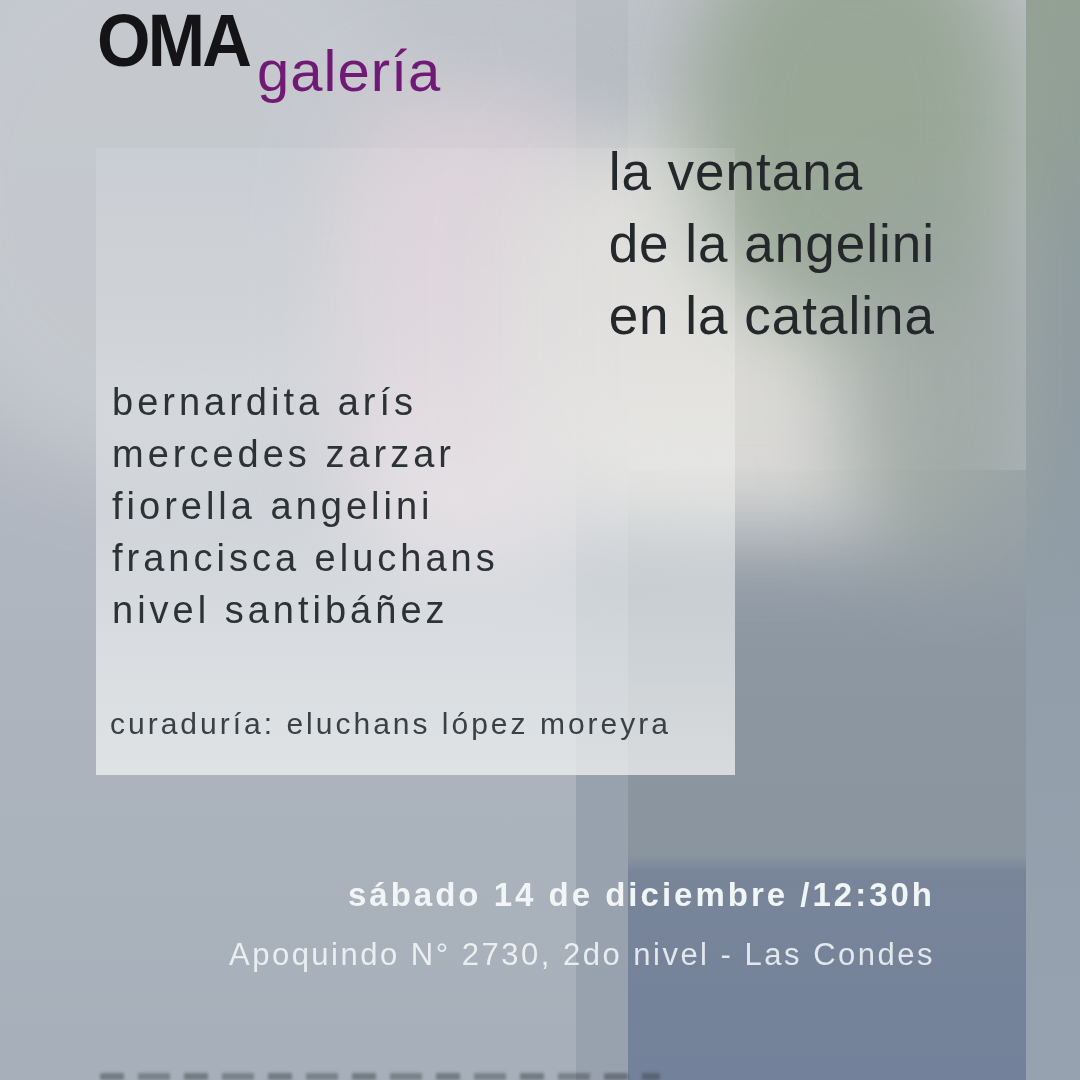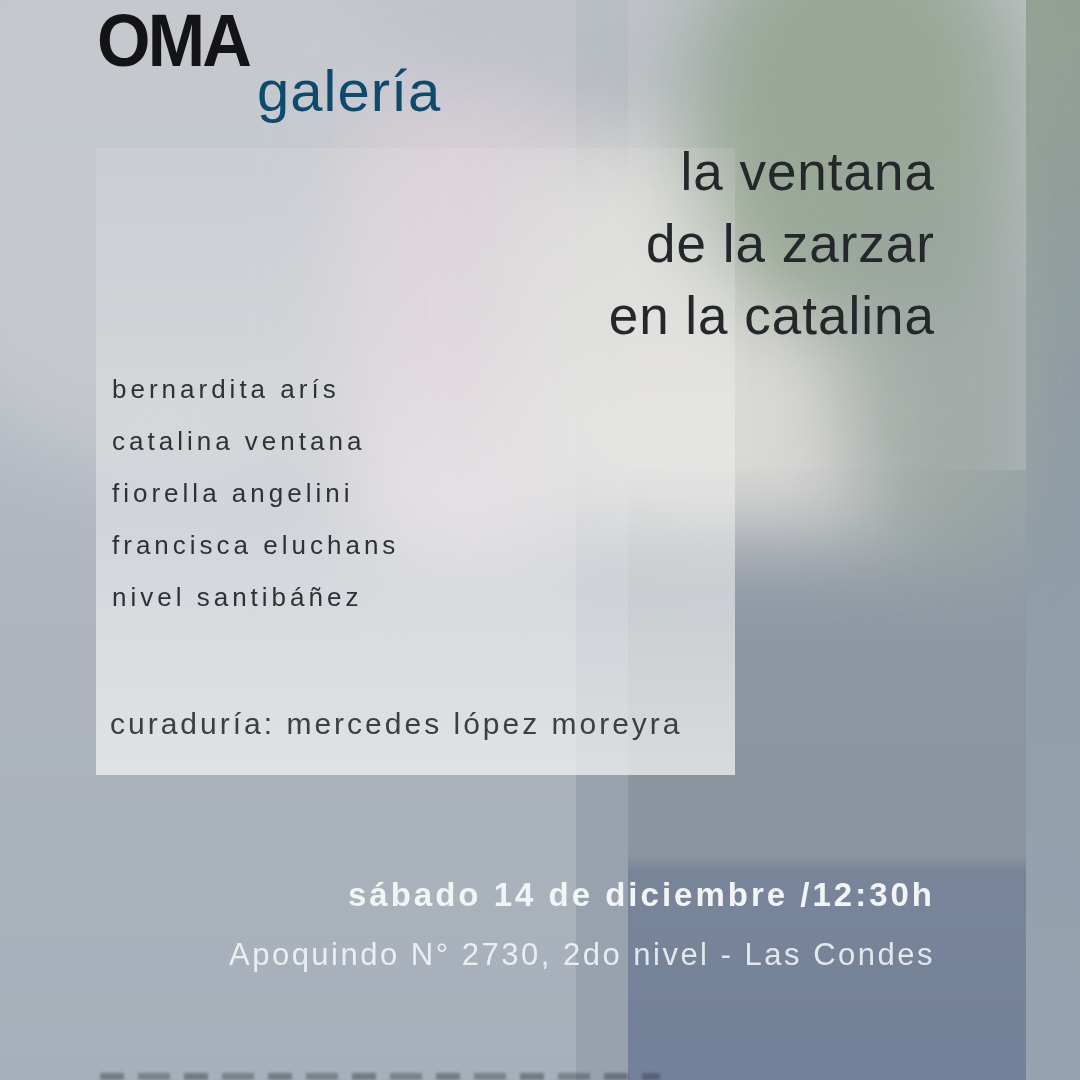--- a/index.html
+++ b/index.html
@@ -42,31 +42,31 @@
   }
   
   .logo{position:absolute;left:97px;top:4px;width:420px;height:130px;}
   .logo-oma{
     position:absolute;left:0;top:0;
     font-size:74px;font-weight:800;letter-spacing:-3px;color:#141416;
     transform:scaleX(.93);transform-origin:left top;line-height:1;
   }
   .logo-galeria{
     position:absolute;left:160px;top:32px;
-    font-size:58px;font-weight:300;letter-spacing:1px;color:#0c4a6e;line-height:1.2;margin-top:20px;
+    font-size:58px;font-weight:300;letter-spacing:1px;color:#701a75;line-height:1.2;
   }
   
   .title{
-    position:absolute;right:145px;top:136px;text-align:right;
+    position:absolute;right:145px;top:136px;
     font-size:53px;font-weight:300;line-height:72px;letter-spacing:1px;color:#24282b;
   }
   
   .artists{
-    position:absolute;left:112px;top:363px;
-    font-size:26px;font-weight:400;line-height:52px;letter-spacing:4px;color:#2c3236;
+    position:absolute;left:112px;top:376px;
+    font-size:38px;font-weight:400;line-height:52px;letter-spacing:4px;color:#2c3236;
   }
   
   .curator{
     position:absolute;left:110px;top:707px;
     font-size:30px;font-weight:400;letter-spacing:3px;color:#3a4146;
   }
   
   .event{position:absolute;right:145px;top:876px;text-align:right;}
   .event-date{
     font-size:33px;font-weight:700;letter-spacing:3px;color:#f2f5f6;line-height:38px;
@@ -101,33 +101,33 @@
 
   <div class="panel"></div>
 
   <div class="logo">
     <span class="logo-oma">OMA</span>
     <span class="logo-galeria">galería</span>
   </div>
 
   <div class="title">
     <div>la ventana</div>
-    <div>de la zarzar</div>
+    <div>de la angelini</div>
     <div>en la catalina</div>
   </div>
 
   <div class="artists">
     <div>bernardita arís</div>
-    <div>catalina ventana</div>
+    <div>mercedes zarzar</div>
     <div>fiorella angelini</div>
     <div>francisca eluchans</div>
     <div>nivel santibáñez</div>
   </div>
 
-  <div class="curator">curaduría: mercedes lópez moreyra</div>
+  <div class="curator">curaduría: eluchans lópez moreyra</div>
 
   <div class="event">
     <div class="event-date">sábado 14 de diciembre /12:30h</div>
     <div class="event-address">Apoquindo N° 2730, 2do nivel - Las Condes</div>
   </div>
 
   <div class="cutoff"></div>
 
 </div>
 

